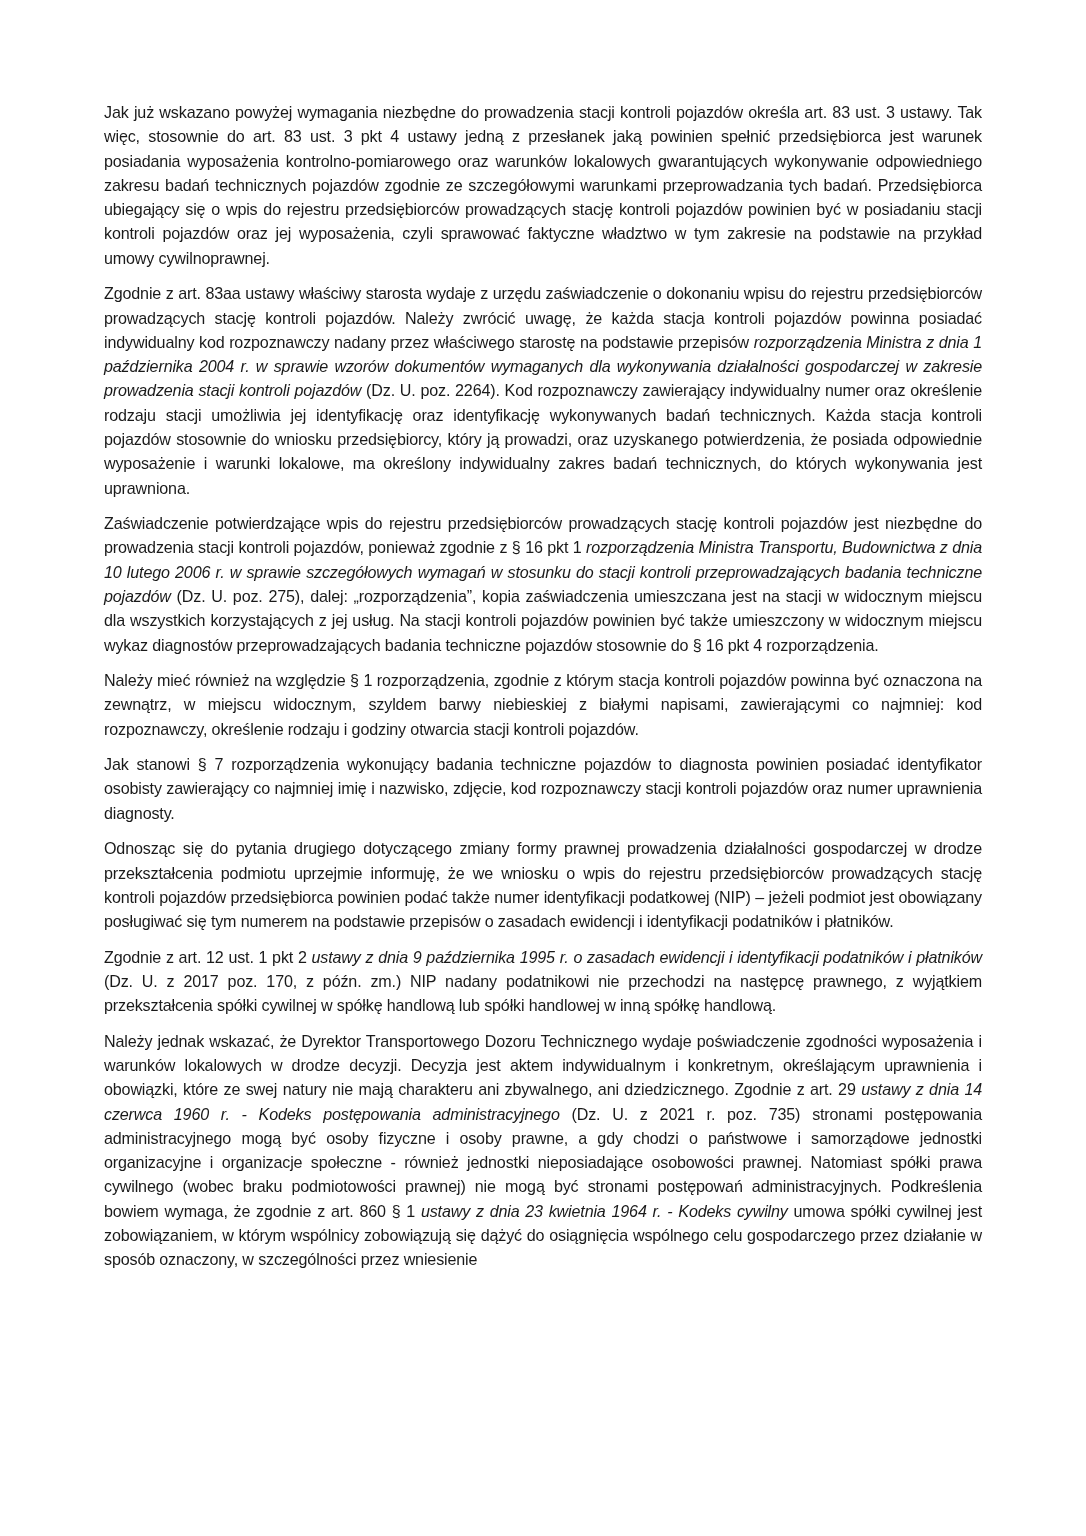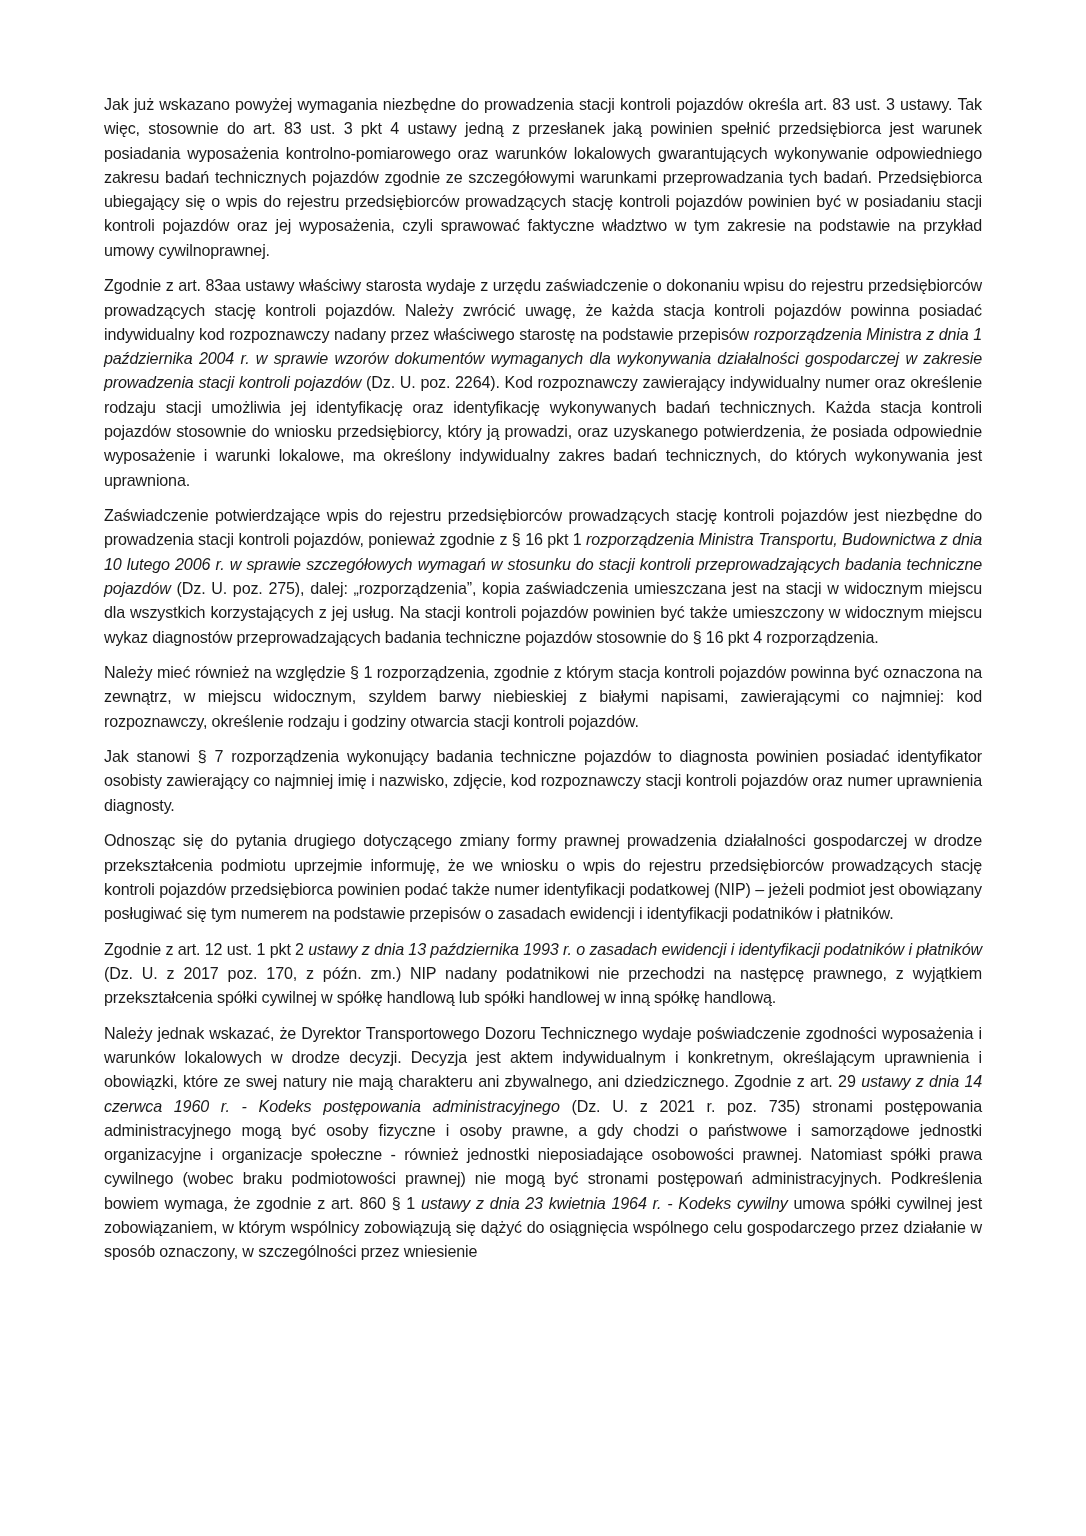--- a/index.html
+++ b/index.html
@@ -1,20 +1,20 @@
 <!DOCTYPE html>
 <html><head>
 <meta charset="utf-8">
 <style>
   html, body { margin: 0; padding: 0; background: #ffffff; }
   body { width: 1086px; height: 1536px; overflow: hidden; position: relative; }
   .page {
     position: absolute;
     left: 104px;
-    top: 92px;
+    top: 100px;
     width: 878px;
     font-family: "Liberation Sans", sans-serif;
     font-size: 16.1px;
     line-height: 24.3px;
     color: #1a1a1a;
     letter-spacing: -0.15px;
   }
   .para {
     margin: 0 0 11.2px 0;
     text-align: justify;
@@ -44,19 +44,19 @@
 
   <p class="para">
     <span>Jak stanowi § 7 rozporządzenia wykonujący badania techniczne pojazdów to diagnosta powinien posiadać identyfikator osobisty zawierający co najmniej imię i nazwisko, zdjęcie, kod rozpoznawczy stacji kontroli pojazdów oraz numer uprawnienia diagnosty.</span>
   </p>
 
   <p class="para">
     <span>Odnosząc się do pytania drugiego dotyczącego zmiany formy prawnej prowadzenia działalności gospodarczej w drodze przekształcenia podmiotu uprzejmie informuję, że we wniosku o wpis do rejestru przedsiębiorców prowadzących stację kontroli pojazdów przedsiębiorca powinien podać także numer identyfikacji podatkowej (NIP) – jeżeli podmiot jest obowiązany posługiwać się tym numerem na podstawie przepisów o zasadach ewidencji i identyfikacji podatników i płatników.</span>
   </p>
 
   <p class="para">
-    <span>Zgodnie z art. 12 ust. 1 pkt 2 </span><span class="it">ustawy z dnia 13 października 1993 r.  o zasadach ewidencji i identyfikacji podatników i płatników</span><span> (Dz. U. z 2017 poz. 170, z późn. zm.) NIP nadany podatnikowi nie przechodzi na następcę prawnego, z wyjątkiem przekształcenia spółki cywilnej w spółkę handlową lub spółki handlowej w inną spółkę handlową.</span>
+    <span>Zgodnie z art. 12 ust. 1 pkt 2 </span><span class="it">ustawy z dnia 9 października 1995 r.  o zasadach ewidencji i identyfikacji podatników i płatników</span><span> (Dz. U. z 2017 poz. 170, z późn. zm.) NIP nadany podatnikowi nie przechodzi na następcę prawnego, z wyjątkiem przekształcenia spółki cywilnej w spółkę handlową lub spółki handlowej w inną spółkę handlową.</span>
   </p>
 
   <p class="para">
     <span>Należy jednak wskazać, że Dyrektor Transportowego Dozoru Technicznego wydaje poświadczenie zgodności wyposażenia i warunków lokalowych w drodze decyzji. Decyzja jest aktem indywidualnym i konkretnym, określającym uprawnienia i obowiązki, które ze swej natury nie mają charakteru ani zbywalnego, ani dziedzicznego. Zgodnie z art. 29 </span><span class="it">ustawy z dnia 14 czerwca 1960 r. - Kodeks postępowania administracyjnego</span><span> (Dz. U. z 2021 r. poz. 735) stronami postępowania administracyjnego mogą być osoby fizyczne i osoby prawne, a gdy chodzi o państwowe i samorządowe jednostki organizacyjne i organizacje społeczne - również jednostki nieposiadające osobowości prawnej. Natomiast spółki prawa cywilnego (wobec braku podmiotowości prawnej) nie mogą być stronami postępowań administracyjnych. Podkreślenia bowiem wymaga, że zgodnie z art. 860 § 1 </span><span class="it">ustawy z dnia 23 kwietnia 1964 r. - Kodeks cywilny</span><span> umowa spółki cywilnej jest zobowiązaniem, w którym wspólnicy zobowiązują się dążyć do osiągnięcia wspólnego celu gospodarczego przez działanie w sposób oznaczony, w szczególności przez wniesienie</span>
   </p>
 </div>
 
 </body></html>

